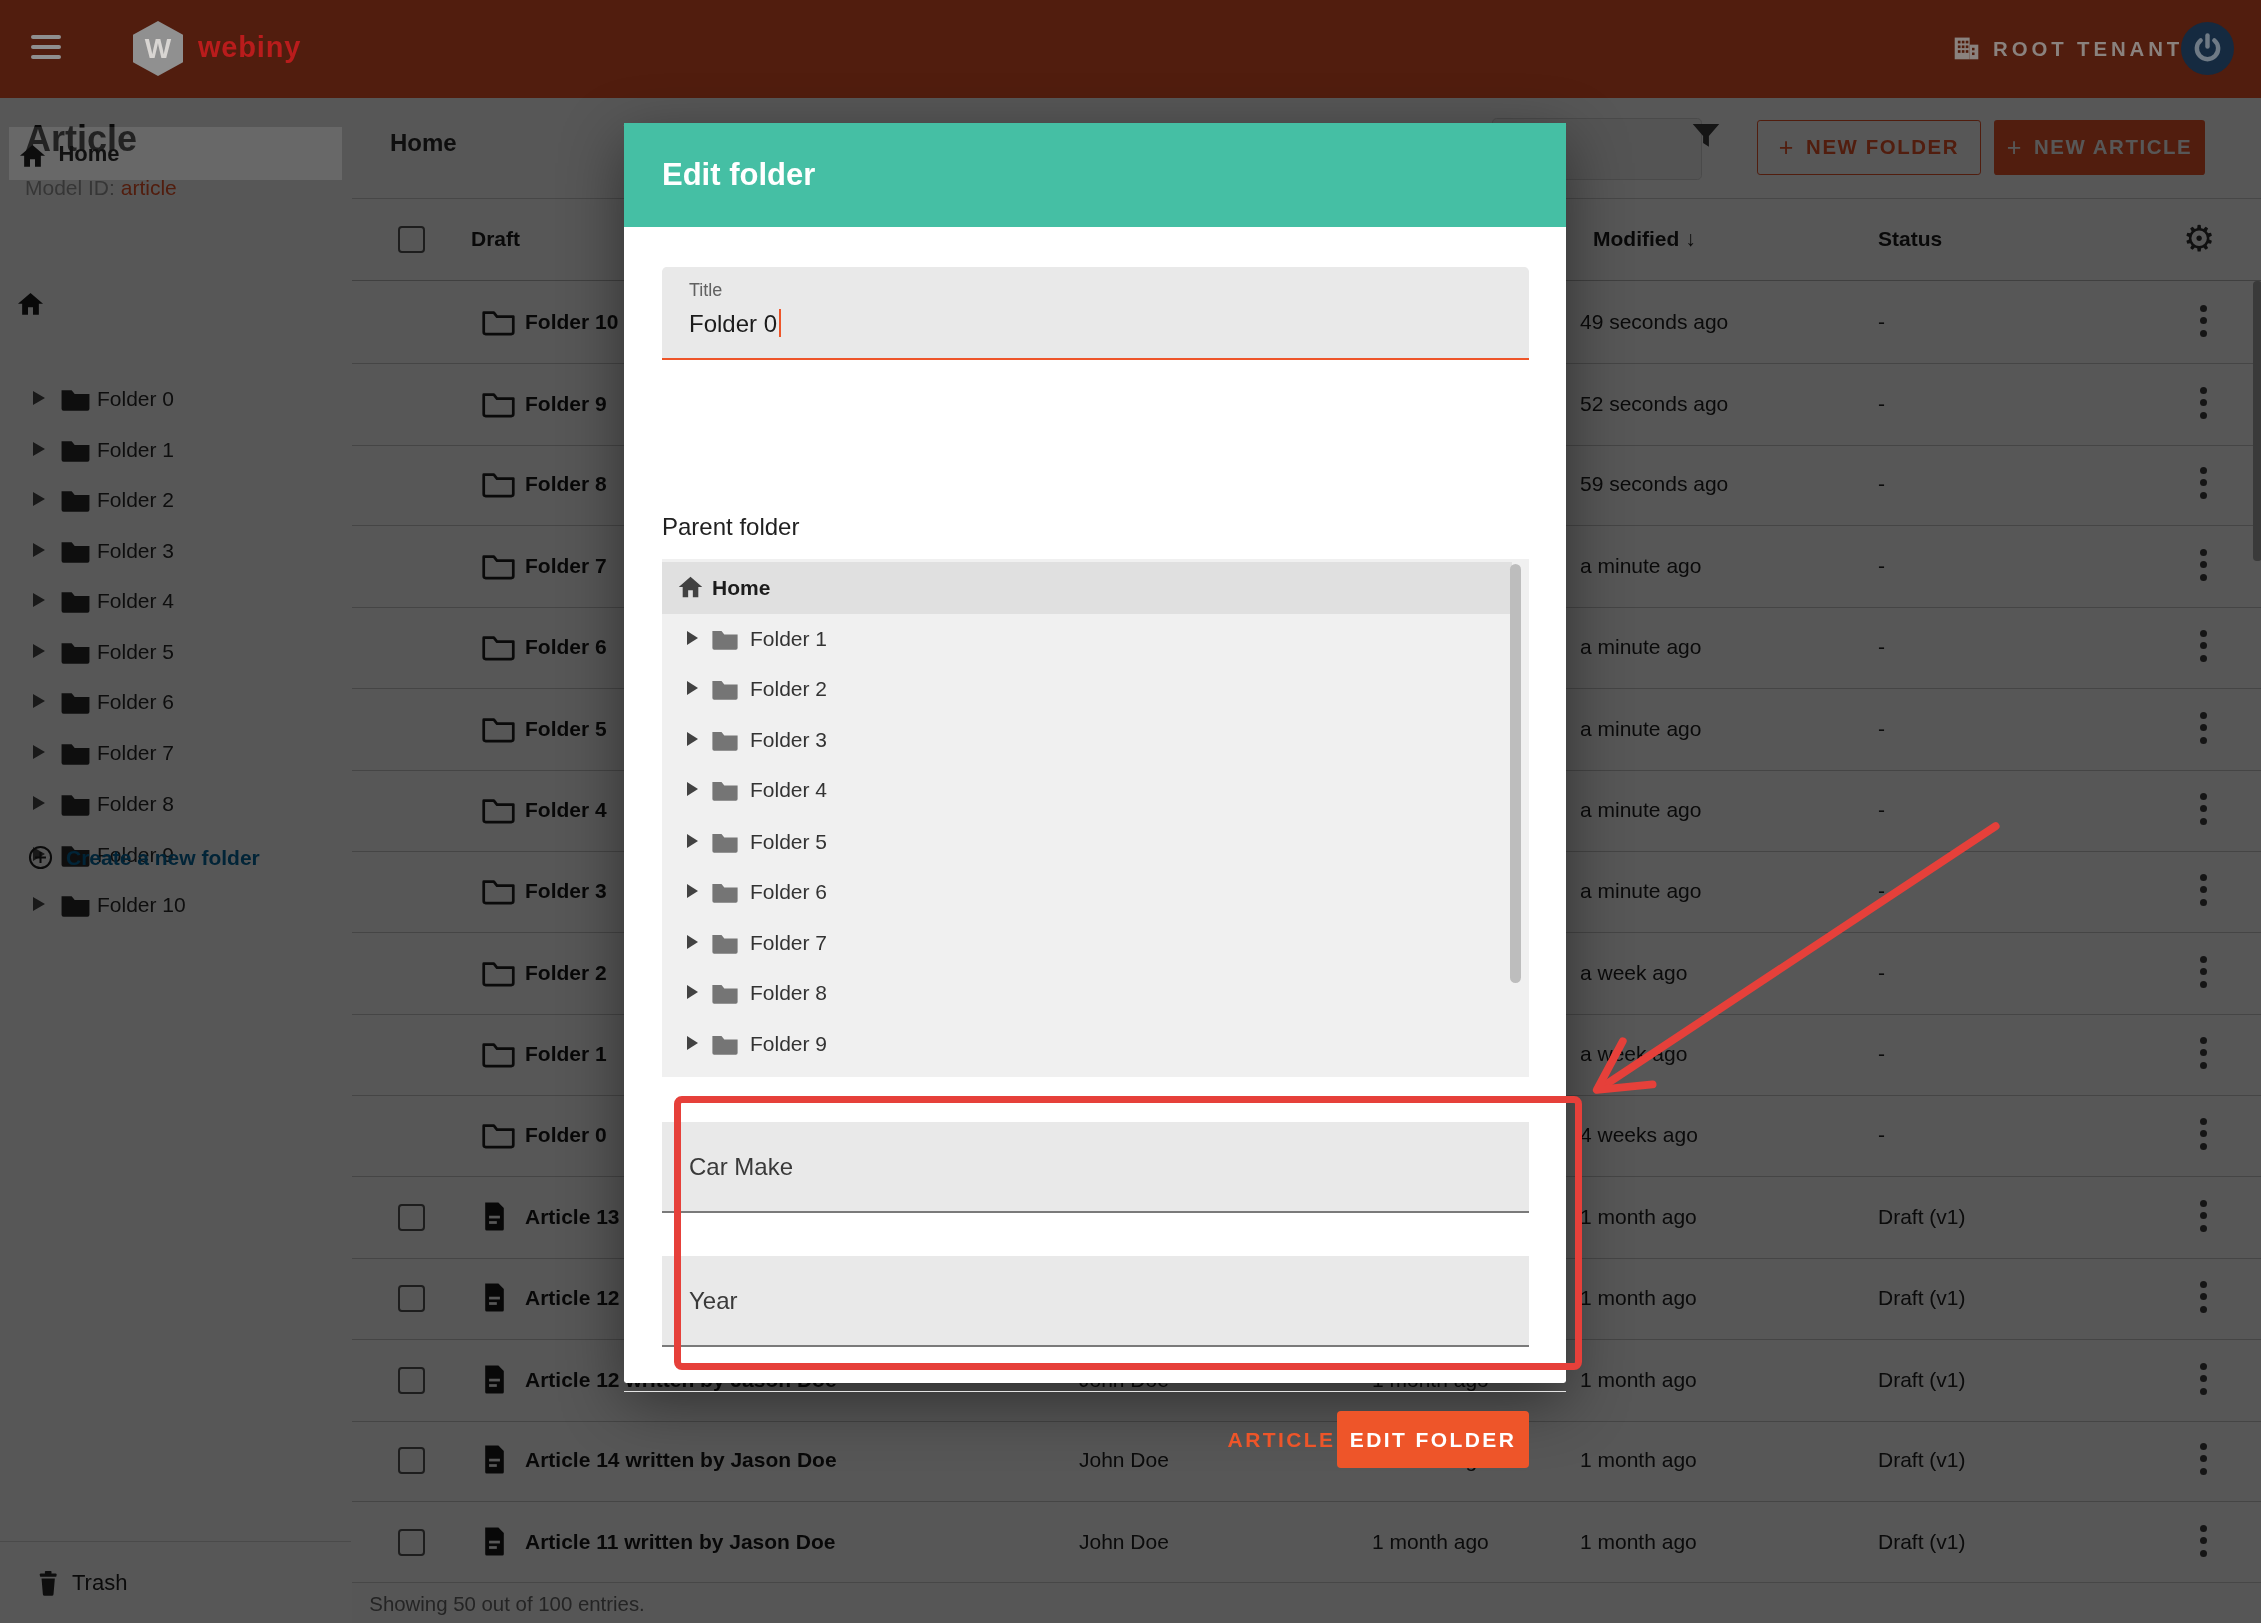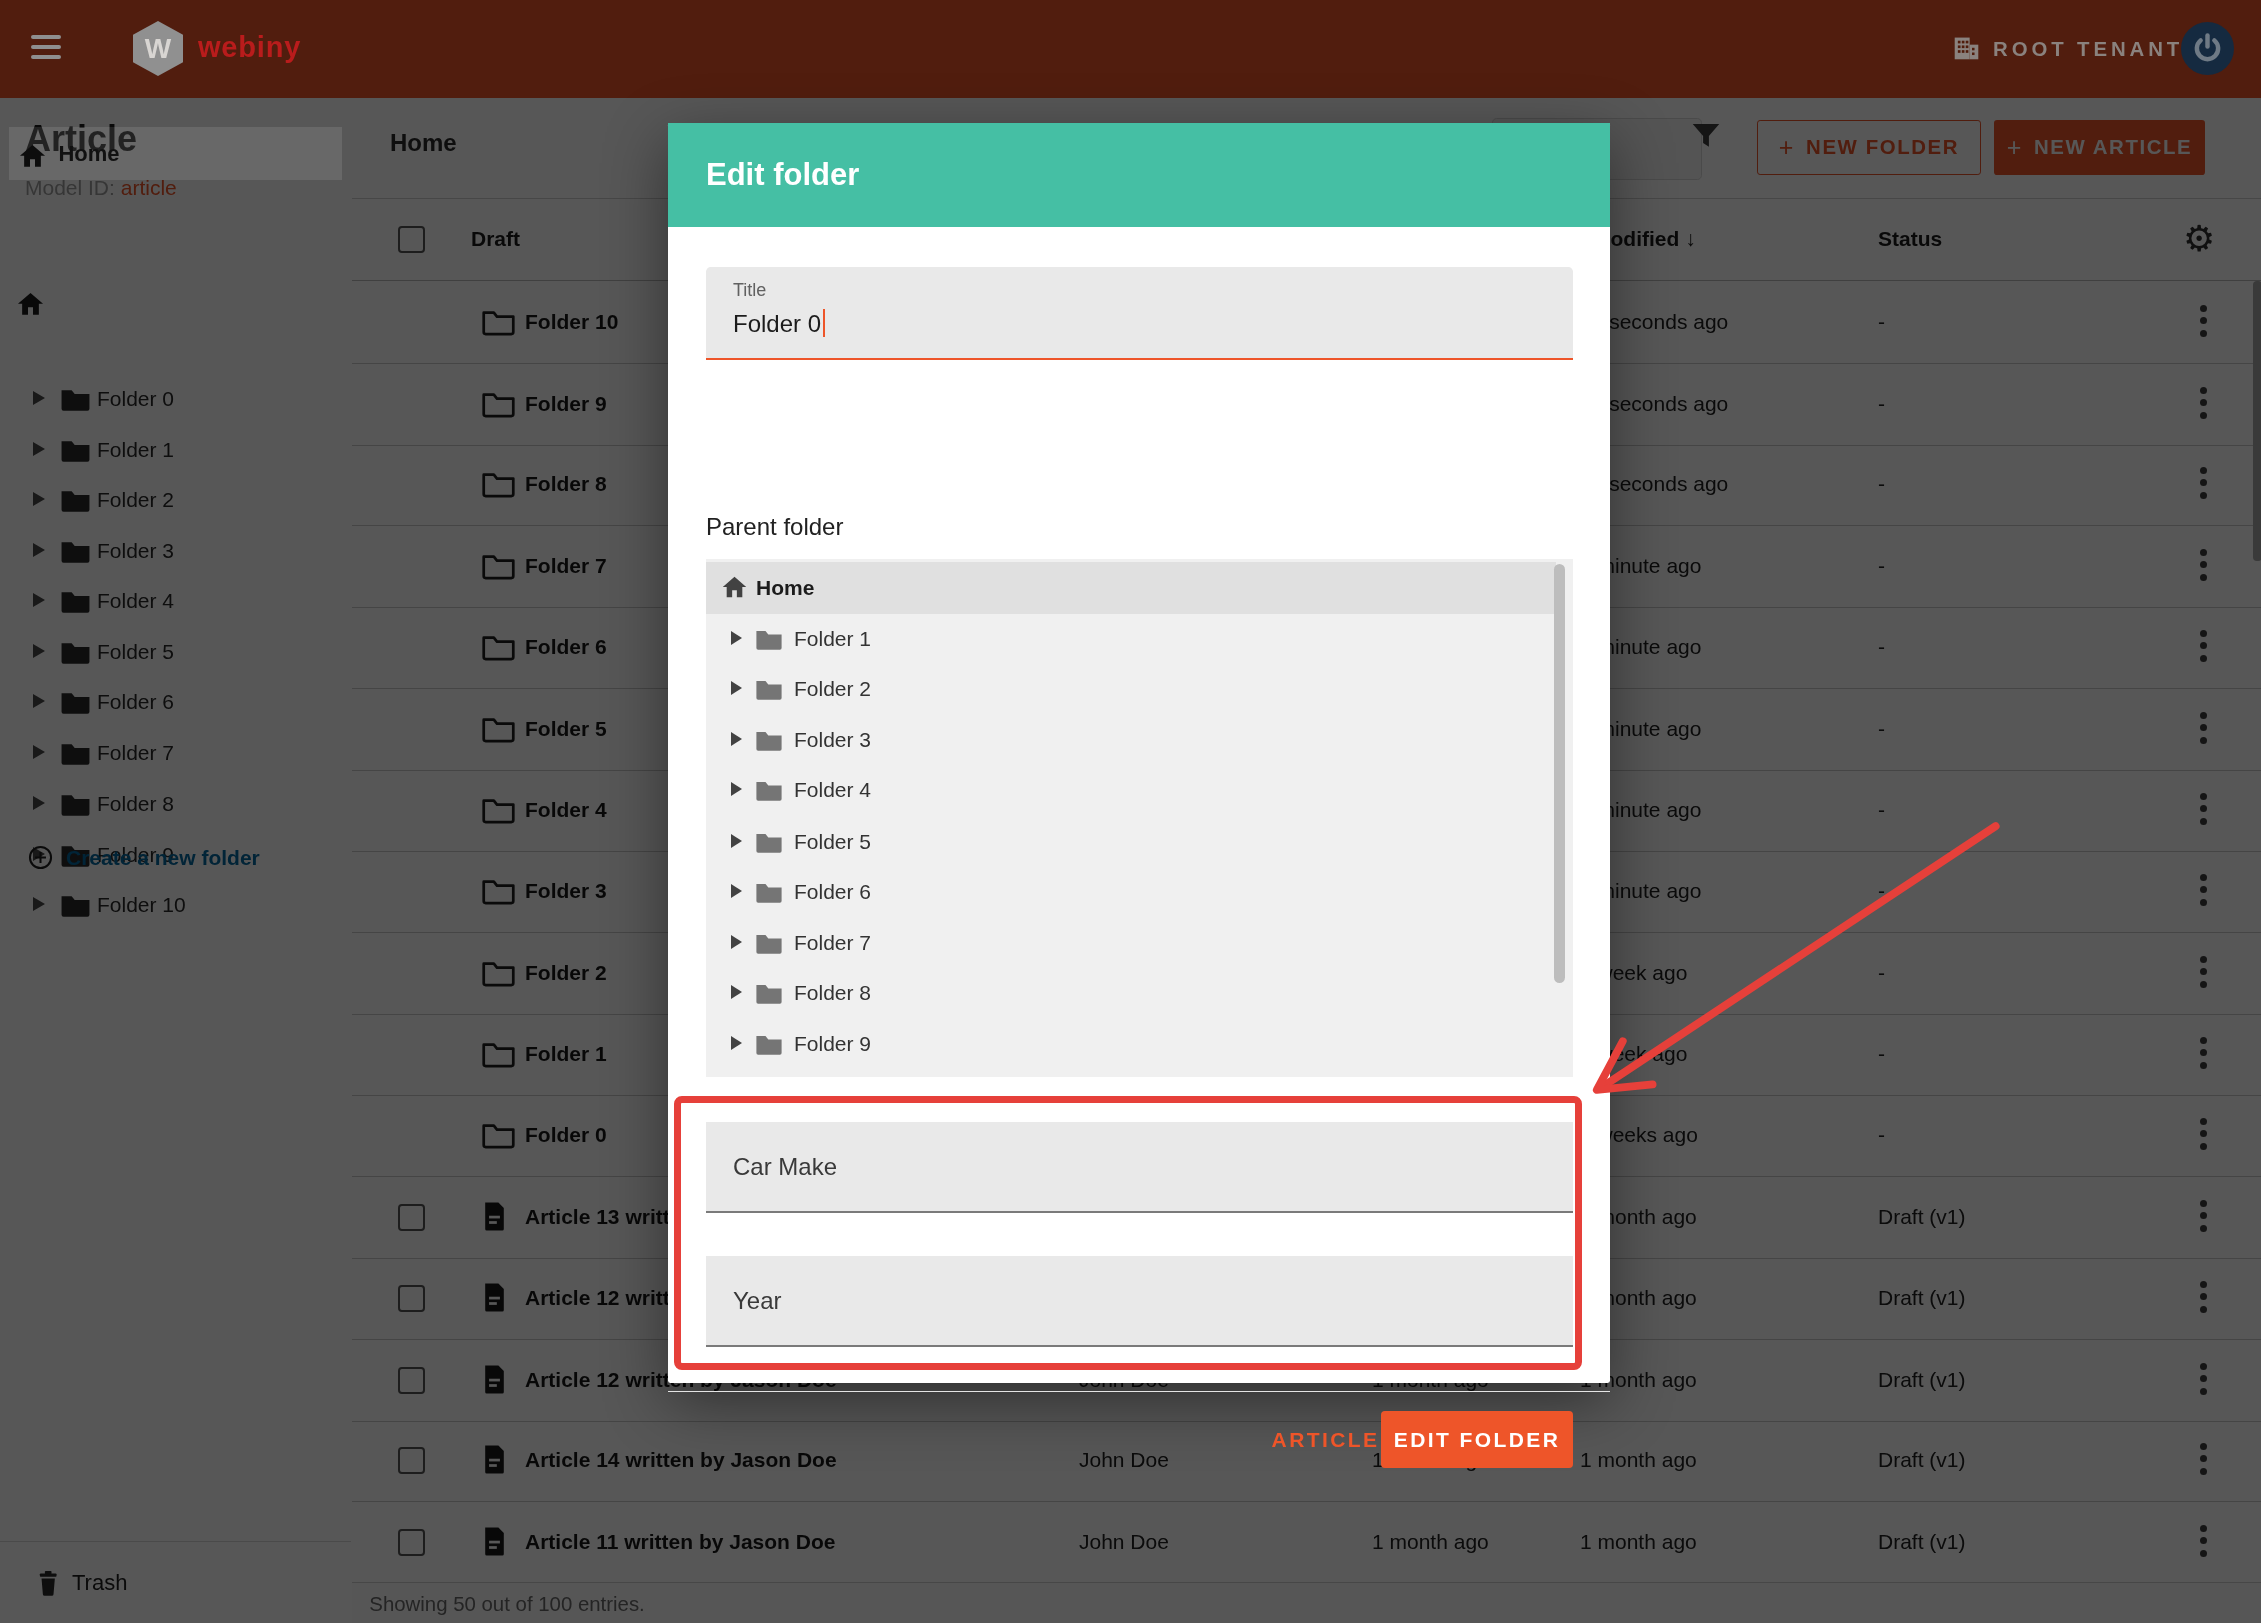--- a/index.html
+++ b/index.html
@@ -51,21 +51,21 @@
   .nm{left:173px;line-height:82px;font-size:21px;font-weight:bold;color:#1a1a1a;white-space:nowrap;}
   .cell{line-height:82px;font-size:21px;color:#222;white-space:nowrap;}
   .kebab{left:1844px;top:23.6px;width:15.7px;height:35px;}
   .kd{width:7px;height:7px;border-radius:50%;background:#3f3f3f;margin:0 auto 5.5px auto;}
   #tfoot{left:0;top:1484px;width:1909px;height:42px;border-top:0.8px solid #cfcfcf;background:#fcfcfc;}
   #tfoot span{left:17.3px;line-height:42px;font-size:20.4px;color:#6a6a6a;}
   
   #overlay{left:0;top:0;width:2261px;height:1624px;background:rgba(0,0,0,0.66);z-index:50;}
   #page-scroll{left:2253px;top:281px;width:8.6px;height:280px;background:#3a3a3a;border-radius:3.9px;z-index:60;}
   
-  #modal{left:668px;top:123px;width:942px;height:1260px;background:#fff;z-index:100;border-radius:2.4px;
+  #modal{left:624px;top:123px;width:942px;height:1260px;background:#fff;z-index:100;border-radius:2.4px;
     box-shadow:0 19px 63px rgba(0,0,0,0.45);}
   #modal-header{left:0;top:0;width:942px;height:104px;background:#45BFA4;}
   #modal-title{left:38px;top:0;line-height:104px;color:#fff;font-size:31px;font-weight:bold;}
   .field{left:38px;width:867px;height:93px;background:#e9e9e9;border-radius:4.7px 4.7px 0 0;box-sizing:border-box;}
   .flabel{left:27px;top:13.3px;font-size:18px;color:#616161;}
   .fvalue{left:27px;top:42px;font-size:24px;color:#1c1c1c;white-space:nowrap;}
   #field-title{top:144px;border-bottom:2.4px solid #EE5529;}
   #field-slug{top:272px;border-bottom:1.6px solid #9a9a9a;}
   .tcaret{display:inline-block;width:2.4px;height:28px;background:#EE5529;vertical-align:-5.5px;margin-left:1.6px;}
   #parent-label{left:38px;top:390px;font-size:24px;color:#212121;}

